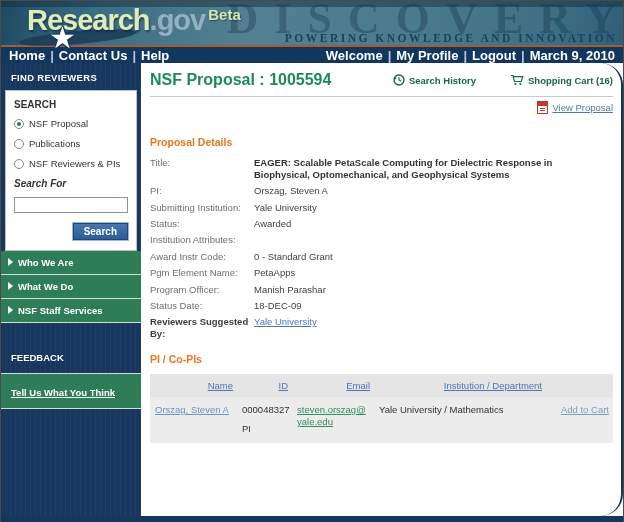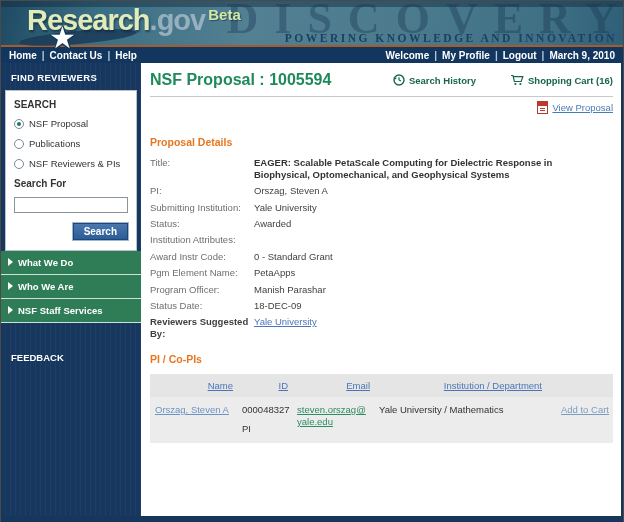--- a/index.html
+++ b/index.html
@@ -19,53 +19,53 @@
   #logo { position:absolute; left:26px; top:3px; white-space:nowrap; z-index:6; }
   .logo-main { font-size:29px; font-weight:bold; color:#e2ecba; letter-spacing:-1px; text-shadow:1px 2px 2px rgba(10,30,50,.55); }
   .logo-suffix { font-size:29px; font-weight:bold; color:rgba(165,186,200,.85); letter-spacing:-1px; }
   .logo-beta { font-size:15px; font-weight:bold; color:#d4e8a6; position:relative; top:-10px; margin-left:3px; text-shadow:1px 1px 1px rgba(10,30,50,.5); }
   #swoosh { position:absolute; left:18px; top:30px; width:118px; height:13px; background:#1b3b58; border-radius:50%; transform:rotate(-5deg); opacity:.85; z-index:5; }
   #logo-star { position:absolute; left:48px; top:22px; font-size:30px; line-height:30px; color:#fff; z-index:7;
     text-shadow:0 0 1px #16365c, 1px 1px 0 #16365c, -1px 1px 0 #16365c, 1px -1px 0 #16365c; }
   #orange-rule { height:2px; flex:0 0 2px; background:#a85a28; position:relative; z-index:2; }
 
   
-  #navbar { height:16px; flex:0 0 16px; background:#12365e; color:#fff; font-size:10px; font-weight:bold;
+  #navbar { height:16px; flex:0 0 16px; background:#12365e; color:#fff; font-size:13px; font-weight:bold;
     display:flex; align-items:center; justify-content:space-between; padding:0 8px; position:relative; z-index:2; }
   .nav-group { display:flex; align-items:center; }
   .nav-item { color:#fff; text-decoration:none; cursor:pointer; }
   .nav-sep { color:#b9c8d8; margin:0 5px; }
 
   
   #body { flex:1 1 auto; display:flex; min-height:0; }
   #sidebar { width:140px; flex:0 0 140px; display:flex; flex-direction:column;
     background:repeating-linear-gradient(90deg,#17375e 0 4px,#1c3e67 4px 5px); }
   .side-head { color:#fff; font-size:9.5px; font-weight:bold; padding:9px 10px 7px 10px; letter-spacing:.3px; }
   #search-panel { background:#fff; border:1px solid #b9c2cc; margin:0 4px; padding:8px 8px 10px 8px; }
   .search-title { font-size:10px; font-weight:bold; color:#333; margin-bottom:8px; }
   .radio-row { display:flex; align-items:center; margin-bottom:9px; cursor:pointer; }
   .radio-dot { width:10px; height:10px; border:1px solid #7a8a99; border-radius:50%; margin-right:5px; position:relative; background:#fff; flex:0 0 10px; }
   .radio-dot.checked::after { content:""; position:absolute; left:2px; top:2px; width:4px; height:4px; border-radius:50%; background:#1e7a5f; }
   .radio-label { font-size:9.5px; color:#333; }
-  .search-for { font-size:10px; font-weight:bold; color:#333; margin:4px 0 5px 0; }
+  .search-for { font-size:10px; font-weight:bold; color:#333; margin:4px 0 5px 0;font-style:italic; }
   .search-input { width:100%; height:16px; border:1px solid #8a949e; font-size:10px; padding:0 3px; }
   .search-btn-row { text-align:right; margin-top:8px; }
   .search-btn { background:linear-gradient(#4a77ad,#2c5d96); color:#fff; font-weight:bold; font-size:10px;
     border:1px solid #1d4677; outline:1px solid #9fb6cf; padding:2px 10px; cursor:pointer; font-family:"Liberation Sans", sans-serif; }
   .accordion { background:#2e7d57; color:#fff; font-size:9.5px; font-weight:bold; padding:6px 8px 6px 7px;
     border-bottom:1px solid #cfe2d8; cursor:pointer; display:flex; align-items:center; }
   .accordion:first-of-type { margin-top:9px; border-top:1px solid #cfe2d8; }
   .chev { width:0; height:0; border-top:4px solid transparent; border-bottom:4px solid transparent; border-left:5px solid #fff; margin-right:5px; }
   .feedback-head { color:#fff; font-size:9.5px; font-weight:bold; padding:12px 10px 10px 10px;margin-top:17px; }
   .feedback-link-row { background:#2e7d57; padding:8px 10px; border-top:1px solid #cfe2d8; border-bottom:1px solid #cfe2d8; }
   .feedback-link { color:#fff; font-size:9.5px; font-weight:bold; text-decoration:underline; cursor:pointer; }
   #side-fill { flex:1 1 auto; }
 
   
-  #main { flex:1 1 auto; background:#fff; padding:8px 8px 0 9px; overflow:hidden; border-right:2px solid #16365c; }
+  #main { flex:1 1 auto; background:#fff; padding:8px 8px 0 9px; overflow:hidden; border-right:2px solid #16365c;border-radius:22px; }
   #main-header { display:flex; justify-content:space-between; align-items:center; }
   .page-title { color:#1e8a5a; font-size:16px; font-weight:bold; }
   .header-links { display:flex; align-items:center; gap:14px; }
   .hdr-link { display:flex; align-items:center; gap:4px; color:#17654a; font-size:9.5px; font-weight:bold; cursor:pointer; text-decoration:none;padding-left:20px; }
   hr.rule { border:none; border-top:1px solid #c9c9c9; margin:7px 0 3px 0; }
   .view-row { text-align:right; margin-bottom:18px; }
   .view-link { color:#4a7ab5; font-size:9.5px; text-decoration:underline; cursor:pointer; display:inline-flex; align-items:center; gap:4px; }
   .pdf-icon { width:11px; height:13px; background:#fff; border:1px solid #b03a2e; position:relative; display:inline-block; }
   .pdf-icon::before { content:""; position:absolute; left:0; top:0; right:0; height:4px; background:#c0392b; }
   .pdf-icon::after { content:""; position:absolute; left:2px; top:6px; right:2px; height:1px; background:#c0392b; box-shadow:0 2px 0 #c0392b; }
@@ -151,31 +151,34 @@
           <span class="radio-label">NSF Reviewers &amp; PIs</span>
         </div>
         <div class="search-for">Search For</div>
         <input class="search-input" type="text" value="" style="">
         <div class="search-btn-row">
           <button class="search-btn">Search</button>
         </div>
       </div>
       <div class="accordion">
         <span class="chev"></span>
-        <span>What We Do</span>
+        <span>Who We Are</span>
       </div>
       <div class="accordion">
         <span class="chev"></span>
-        <span>Who We Are</span>
+        <span>What We Do</span>
       </div>
       <div class="accordion">
         <span class="chev"></span>
         <span>NSF Staff Services</span>
       </div>
       <div class="feedback-head">FEEDBACK</div>
+      <div class="feedback-link-row">
+        <span class="feedback-link">Tell Us What You Think</span>
+      </div>
       <div id="side-fill"></div>
     </div>
 
     <div id="main">
       <div id="main-header">
         <div class="page-title">NSF Proposal : 1005594</div>
         <div class="header-links">
           <span class="hdr-link">
             <svg class="icon-svg" width="12" height="12" viewBox="0 0 12 12">
                 <circle cx="6" cy="6" r="5" fill="none" stroke="#17654a" stroke-width="1.4"></circle>

